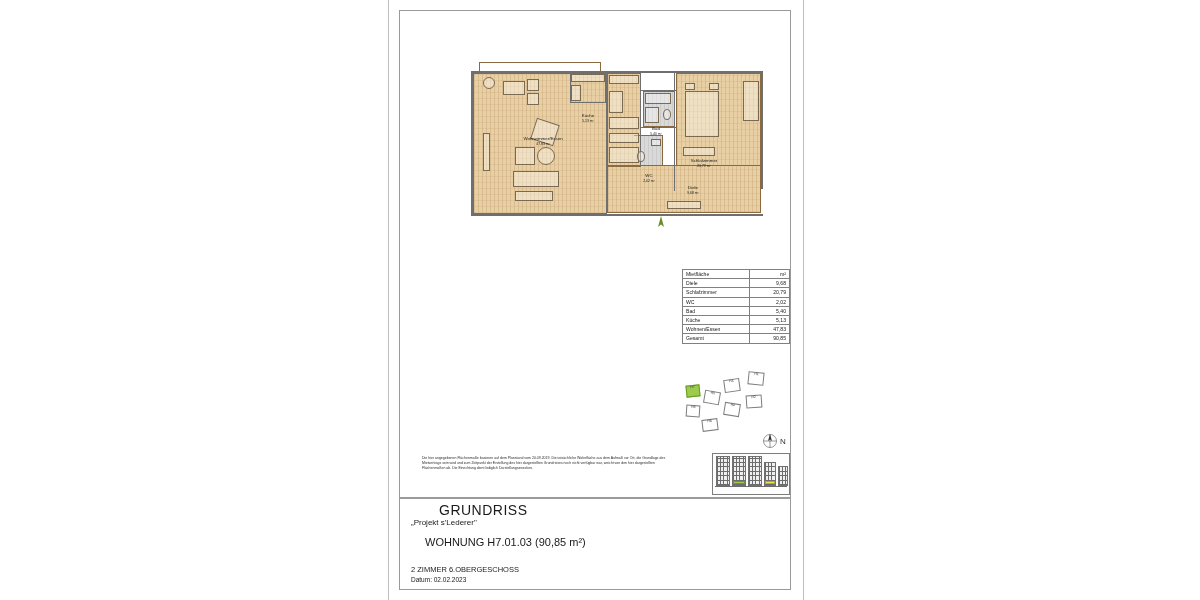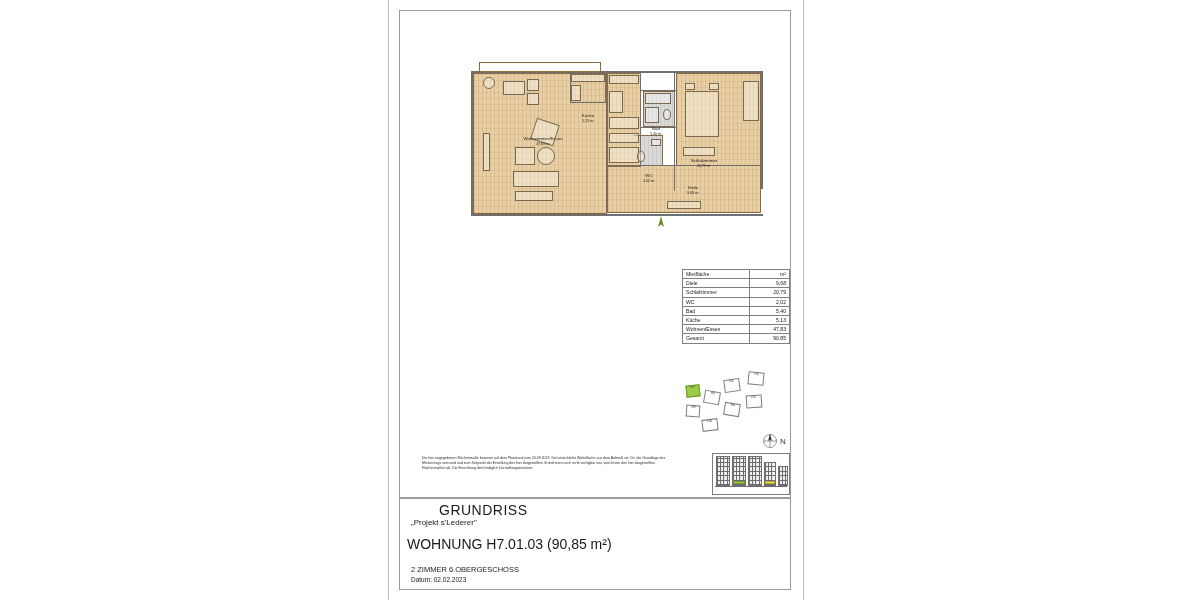--- a/index.html
+++ b/index.html
@@ -197,23 +197,23 @@
   }
   .tb-sub {
     position: absolute;
     left: 22px;
     top: 518px;
     font-size: 8px;
     color: #1a1a1a;
   }
   .tb-unit {
     position: absolute;
-    left: 18px;
+    left: 36px;
     top: 536px;
-    font-size: 14px;
+    font-size: 11px;
     color: #1a1a1a;
   }
   .tb-rooms {
     position: absolute;
     left: 22px;
     top: 565px;
     font-size: 7.5px;
     color: #1a1a1a;
   }
   .tb-date {

